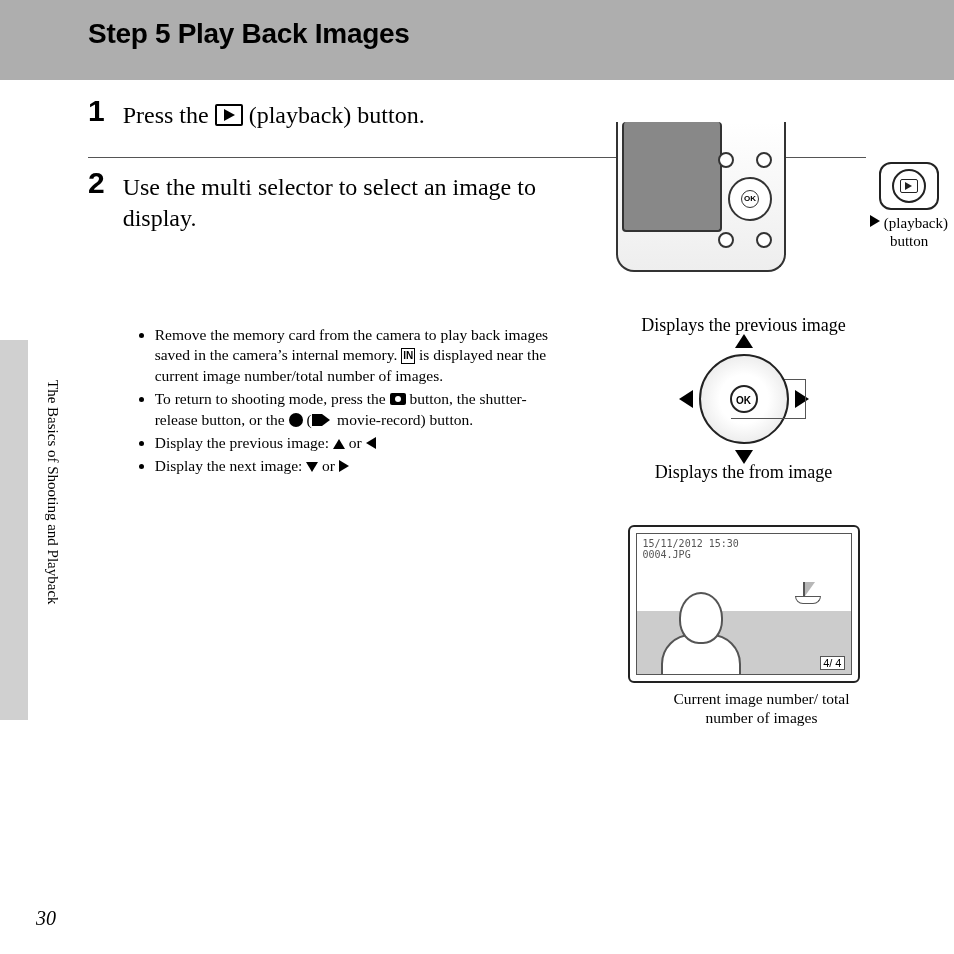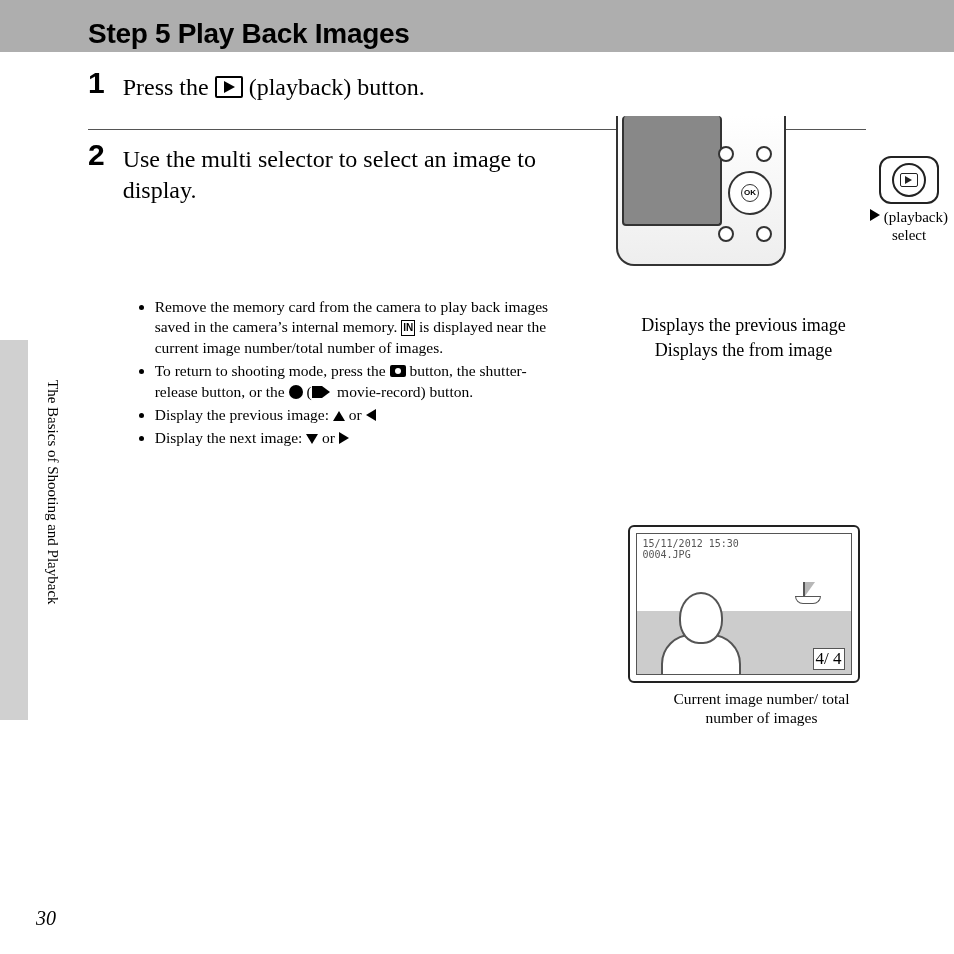--- a/index.html
+++ b/index.html
@@ -6,21 +6,21 @@
   body {
     width: 954px;
     height: 954px;
     font-family: Georgia, 'Times New Roman', serif;
     background: #fff;
     color: #000;
     position: relative;
   }
   .title-bar {
     background: #aeaeae;
-    padding: 18px 0 2px 88px;
+    padding: 18px 0 30px 88px;
   }
   .title-bar h1 {
     font-family: Arial, Helvetica, sans-serif;
     font-weight: bold;
     font-size: 28px;
     letter-spacing: -0.3px;
   }
   .content {
     padding: 20px 88px 0 88px;
     position: relative;
@@ -99,21 +99,21 @@
     position: absolute;
     left: 36px;
     bottom: 24px;
     font-style: italic;
     font-size: 20px;
   }
   
   .fig-camera {
     position: absolute;
     right: 88px;
-    top: 116px;
+    top: 122px;
     width: 250px;
   }
   .camera-body {
     width: 170px;
     height: 150px;
     border: 2px solid #333;
     border-radius: 0 0 18px 18px;
     border-top: none;
     float: left;
     position: relative;
@@ -329,22 +329,22 @@
     position:absolute; left:6px; top:4px;
     font-family: monospace;
     font-size: 10px;
     color: #555;
     text-shadow: 1px 1px #fff;
     text-align:left;
     line-height:1.1;
   }
   .pb-counter {
     position:absolute; right:6px; bottom:4px;
-    font-family: Liberation Serif, serif;
-    font-size:17px;
+    font-family: Liberation Sans, sans-serif;
+    font-size:11px;
     border:1px solid #555;
     padding:0 2px;
     background:#fff;
   }
   .person {
     position:absolute;
     left:24px; bottom:0;
     width:80px; height:90px;
   }
   .person .head{
@@ -443,27 +443,38 @@
   </div>
   <div class="callout">
     <div class="callout-box">
       <div class="pbtn">
           <span></span>
         </div>
     </div>
     <div class="callout-text">
       <span class="tri-sm tri-right" style="vertical-align:1px"></span>
       <span>(playback)</span><br>
-      <span>select</span>
+      <span>button</span>
     </div>
   </div>
 </div>
 
 <div class="fig-selector">
   <div class="label">Displays the previous image</div>
+  <div style="position:relative;">
+    <div class="line-up"></div>
+    <div class="selector-dial">
+      <div class="ok">OK</div>
+      <span class="arrow-mark am-up"></span>
+      <span class="arrow-mark am-down"></span>
+      <span class="arrow-mark am-left"></span>
+      <span class="arrow-mark am-right"></span>
+    </div>
+    <div class="line-down"></div>
+  </div>
   <div class="label">Displays the from image</div>
 </div>
 
 <div class="fig-playback">
   <div class="pb-screen">
     <div class="pb-inner">
       <div class="pb-osd">
         <div>15/11/2012  15:30</div>
         <div>0004.JPG</div>
       </div>

